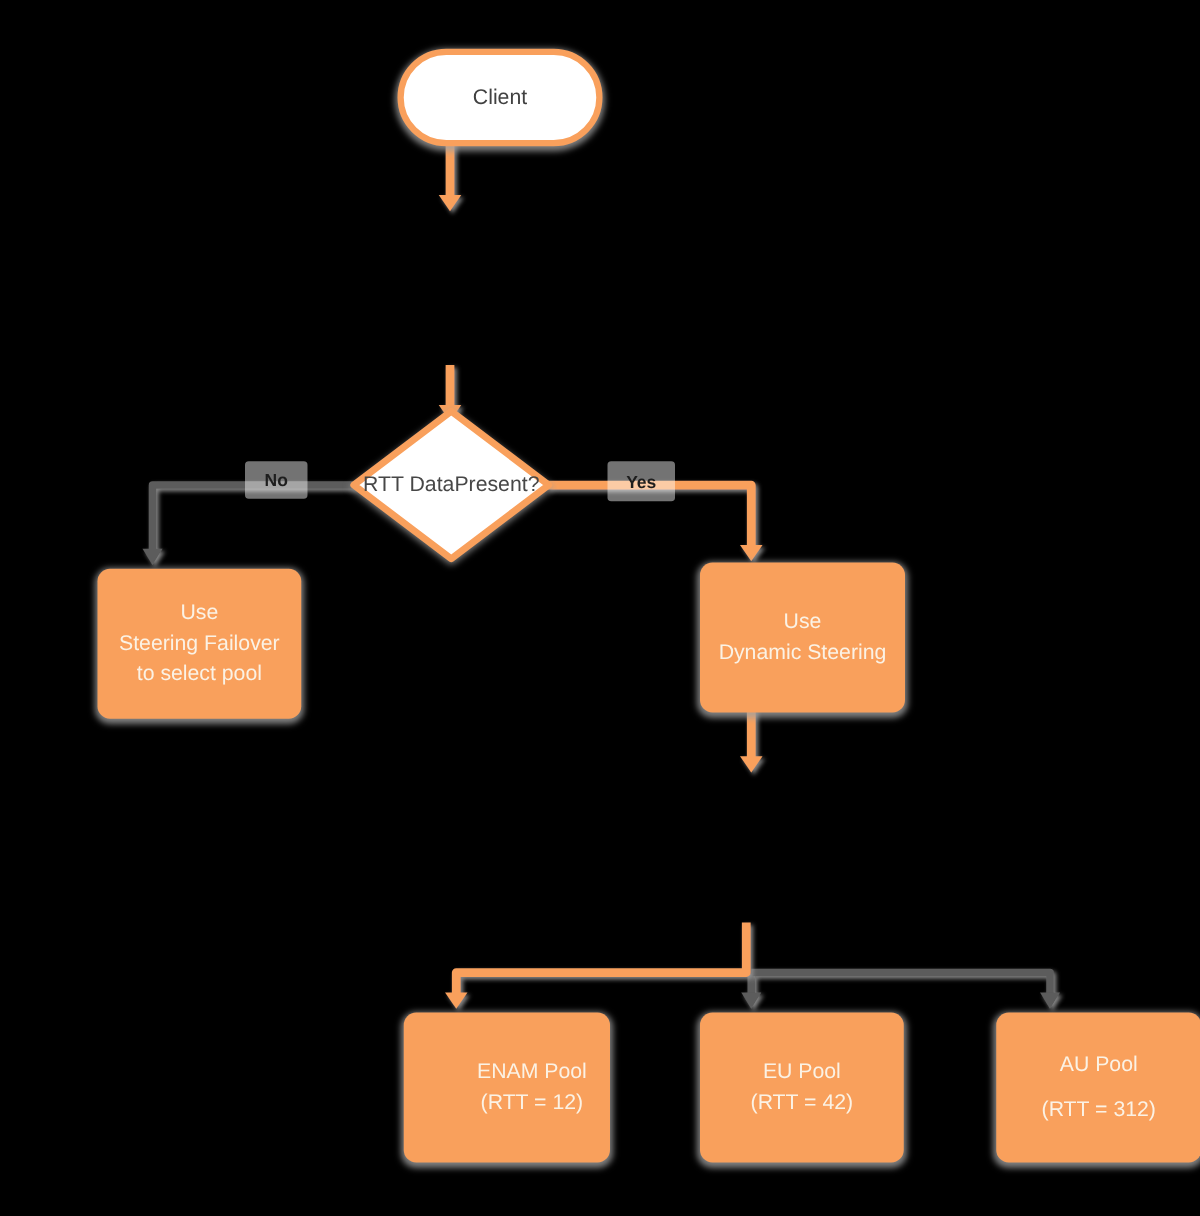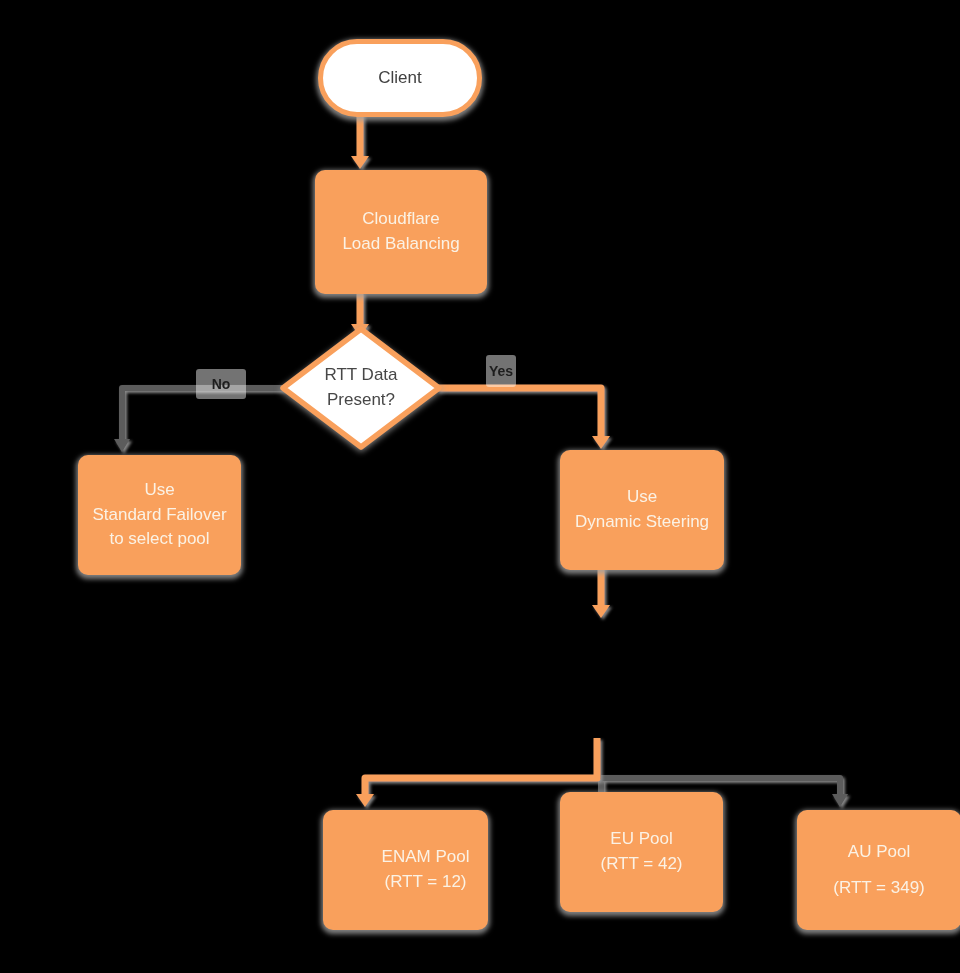--- a/index.html
+++ b/index.html
@@ -28,21 +28,21 @@
   .stadium{
     background:#fff;border:5px solid #F9A05C;border-radius:44px;
     box-shadow:0 2px 5px 2px rgba(160,160,160,.8);
     color:#414141;font-size:17px;
   }
   .diamond-wrap{position:absolute;z-index:2;}
   .diamond-wrap svg{display:block;filter:drop-shadow(0px 2px 3px rgba(158,158,158,.8));}
   .diamond-poly{fill:#ffffff;stroke:#F9A05C;stroke-width:5.5;stroke-linejoin:round;}
   .diamond-text{
     position:absolute;left:0;top:0;width:100%;height:100%;
-    display:flex;flex-direction:column;align-items:center;justify-content:center;
+    display:flex;flex-direction:row;align-items:center;justify-content:center;
     text-align:center;color:#474747;font-size:17px;line-height:1.45;
   }
   .edge-label{
     position:absolute;z-index:3;display:flex;align-items:center;justify-content:center;
     background:rgba(255,255,255,.45);border-radius:3px;
     color:#1e1e1e;font-size:14px;font-weight:700;
   }
   .line{display:block;}
   .bold{font-weight:400;}
 </style>
@@ -90,62 +90,58 @@
     <g filter="url(#sh)">
       <path class="wire-orange" d="M 597 738 V 778 H 365 V 795"></path>
       <polygon class="head-orange" points="356,794 374,794 365,807"></polygon>
     </g>
   </svg>
 
   <div class="node stadium" style="left:278px;top:39px;width:164px;height:78px;">
     <span class="line">Client</span>
   </div>
 
-  <div class="node box" style="left:275px;top:170px;width:172px;height:124px;">
-    <span class="line">Cloudflare</span>
-    <span class="line">Load Balancing</span>
-  </div>
 
   <div class="diamond-wrap" style="left:279px;top:325px;width:164px;height:126px;">
     <svg width="164" height="126" viewBox="0 0 164 126">
       <polygon class="diamond-poly" points="82,4 160,63 82,122 4,63"></polygon>
     </svg>
     <div class="diamond-text">
       <span class="line">RTT Data</span>
       <span class="line">Present?</span>
     </div>
   </div>
 
   <div class="edge-label" style="left:196px;top:369px;width:50px;height:30px;">
     <span>No</span>
   </div>
-  <div class="edge-label" style="left:486px;top:355px;width:30px;height:32px;justify-content:center;">
+  <div class="edge-label" style="left:486px;top:369px;width:54px;height:32px;justify-content:center;">
     <span>Yes</span>
   </div>
 
   <div class="node box" style="left:38px;top:455px;width:163px;height:120px;">
     <span class="line">Use</span>
-    <span class="line">Standard Failover</span>
+    <span class="line">Steering Failover</span>
     <span class="line">to select pool</span>
   </div>
 
   <div class="node box" style="left:520px;top:450px;width:164px;height:120px;">
     <span class="line">Use</span>
     <span class="line">Dynamic Steering</span>
   </div>
 
 
   <div class="node box" style="left:283px;top:810px;width:165px;height:120px;padding-left:40px;">
     <span class="line">ENAM Pool</span>
     <span class="line"><span>(</span><span class="bold">RTT = 12</span><span>)</span></span>
   </div>
 
-  <div class="node box" style="left:520px;top:792px;width:163px;height:120px;">
+  <div class="node box" style="left:520px;top:810px;width:163px;height:120px;">
     <span class="line">EU Pool</span>
     <span class="line">(RTT = 42)</span>
   </div>
 
   <div class="node box" style="left:757px;top:810px;width:164px;height:120px;gap:11px;">
     <span class="line">AU Pool</span>
-    <span class="line">(RTT = 349)</span>
+    <span class="line">(RTT = 312)</span>
   </div>
 
 </div>
 
 </body></html>

